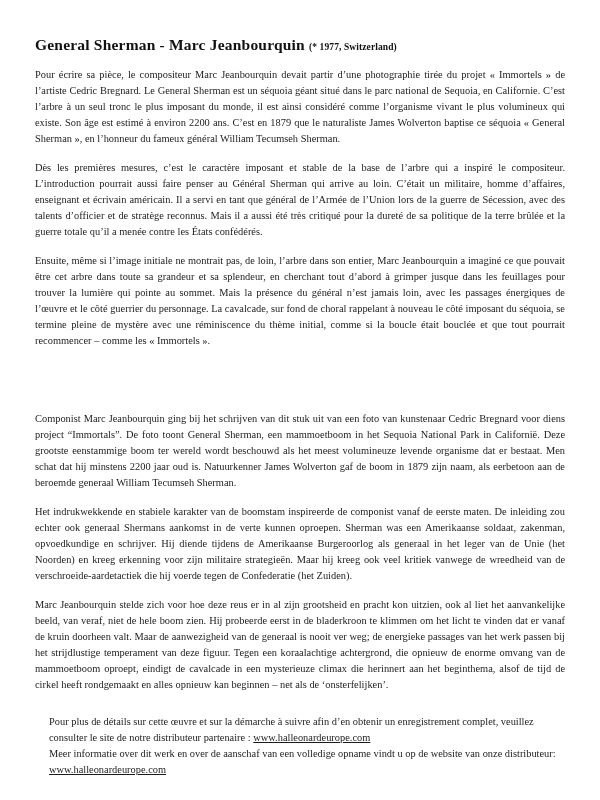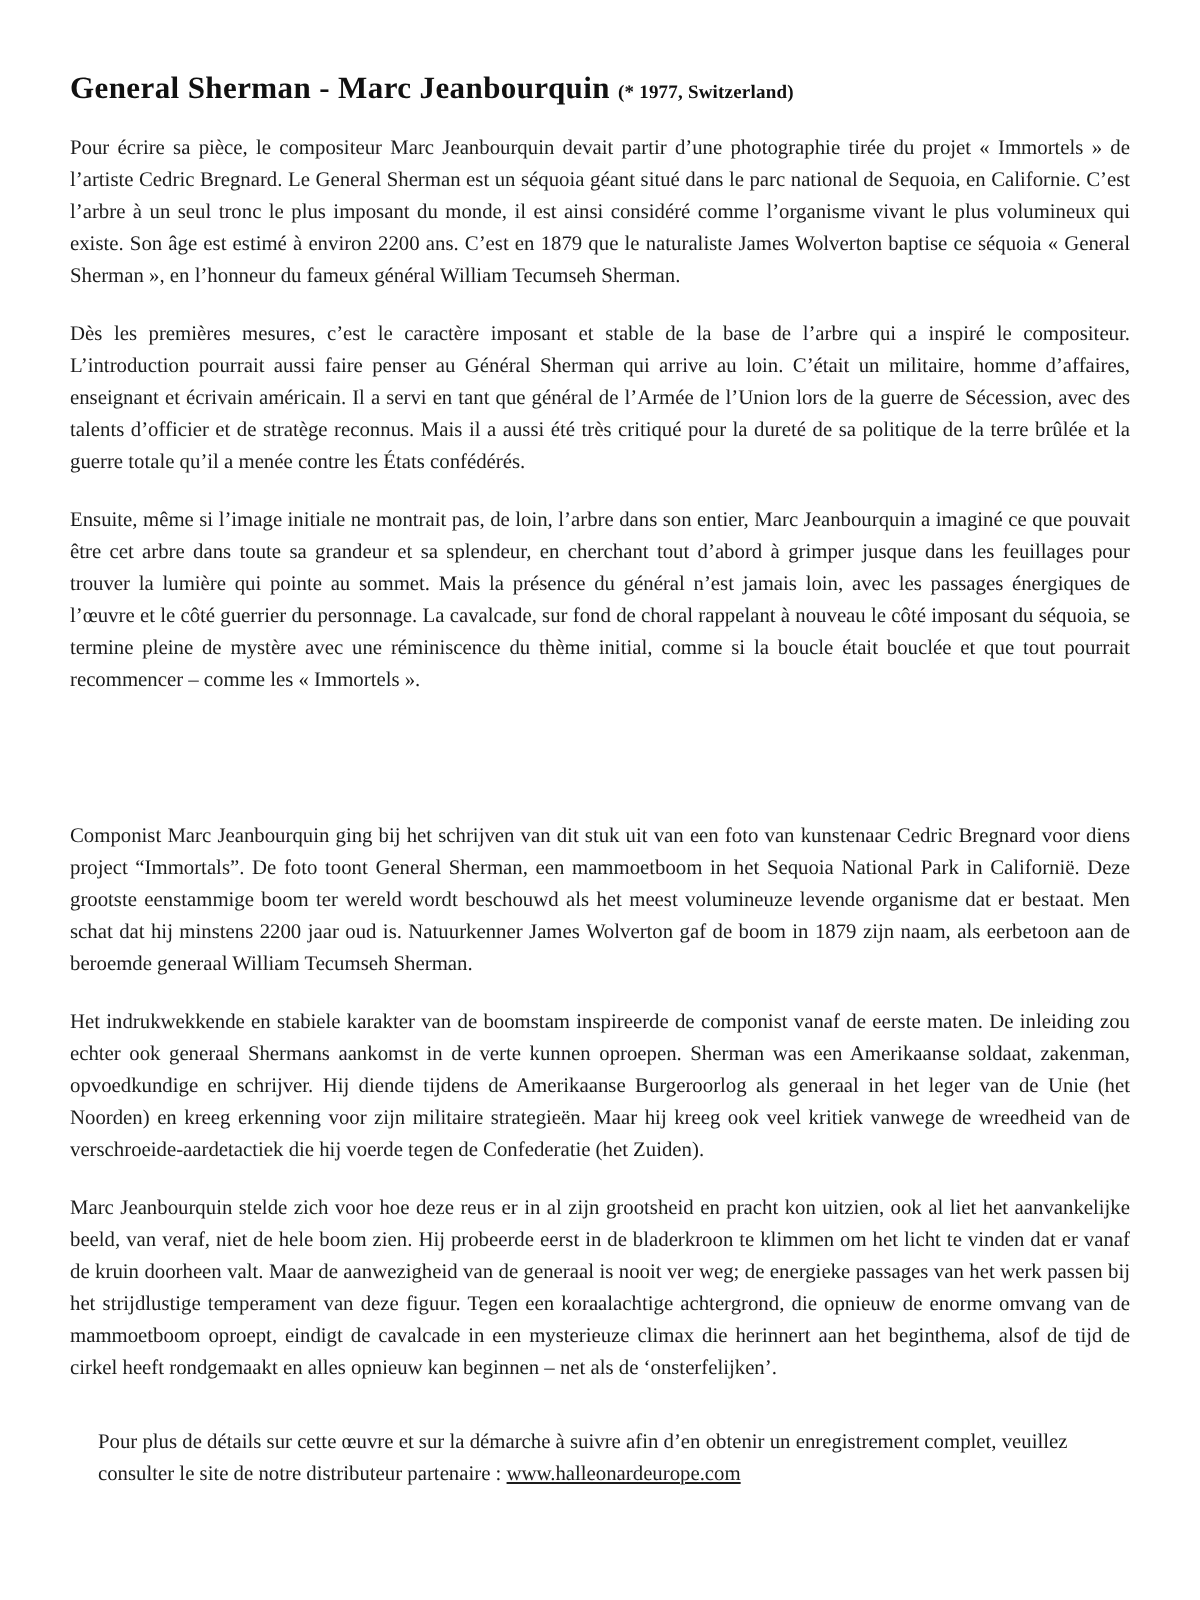--- a/index.html
+++ b/index.html
@@ -88,15 +88,16 @@
   <div class="section-nl">
     <div class="section-body">
       <p>Componist Marc Jeanbourquin ging bij het schrijven van dit stuk uit van een foto van kunstenaar Cedric Bregnard voor diens project “Immortals”. De foto toont General Sherman, een mammoetboom in het Sequoia National Park in Californië. Deze grootste eenstammige boom ter wereld wordt beschouwd als het meest volumineuze levende organisme dat er bestaat. Men schat dat hij minstens 2200 jaar oud is. Natuurkenner James Wolverton gaf de boom in 1879 zijn naam, als eerbetoon aan de beroemde generaal William Tecumseh Sherman.</p>
       <p>Het indrukwekkende en stabiele karakter van de boomstam inspireerde de componist vanaf de eerste maten. De inleiding zou echter ook generaal Shermans aankomst in de verte kunnen oproepen. Sherman was een Amerikaanse soldaat, zakenman, opvoedkundige en schrijver. Hij diende tijdens de Amerikaanse Burgeroorlog als generaal in het leger van de Unie (het Noorden) en kreeg erkenning voor zijn militaire strategieën. Maar hij kreeg ook veel kritiek vanwege de wreedheid van de verschroeide-aardetactiek die hij voerde tegen de Confederatie (het Zuiden).</p>
       <p>Marc Jeanbourquin stelde zich voor hoe deze reus er in al zijn grootsheid en pracht kon uitzien, ook al liet het aanvankelijke beeld, van veraf, niet de hele boom zien. Hij probeerde eerst in de bladerkroon te klimmen om het licht te vinden dat er vanaf de kruin doorheen valt. Maar de aanwezigheid van de generaal is nooit ver weg; de energieke passages van het werk passen bij het strijdlustige temperament van deze figuur. Tegen een koraalachtige achtergrond, die opnieuw de enorme omvang van de mammoetboom oproept, eindigt de cavalcade in een mysterieuze climax die herinnert aan het beginthema, alsof de tijd de cirkel heeft rondgemaakt en alles opnieuw kan beginnen – net als de ‘onsterfelijken’.</p>
     </div>
   </div>
 
   <div class="footer">
     <p><span>Pour plus de détails sur cette œuvre et sur la démarche à suivre afin d’en obtenir un enregistrement complet, veuillez consulter le site de notre distributeur partenaire : </span><a href="#">www.halleonardeurope.com</a></p>
+    <p><span>Meer informatie over dit werk en over de aanschaf van een volledige opname vindt u op de website van onze distributeur: </span><a href="#">www.halleonardeurope.com</a></p>
   </div>
 
 </div>
 
 </body></html>

